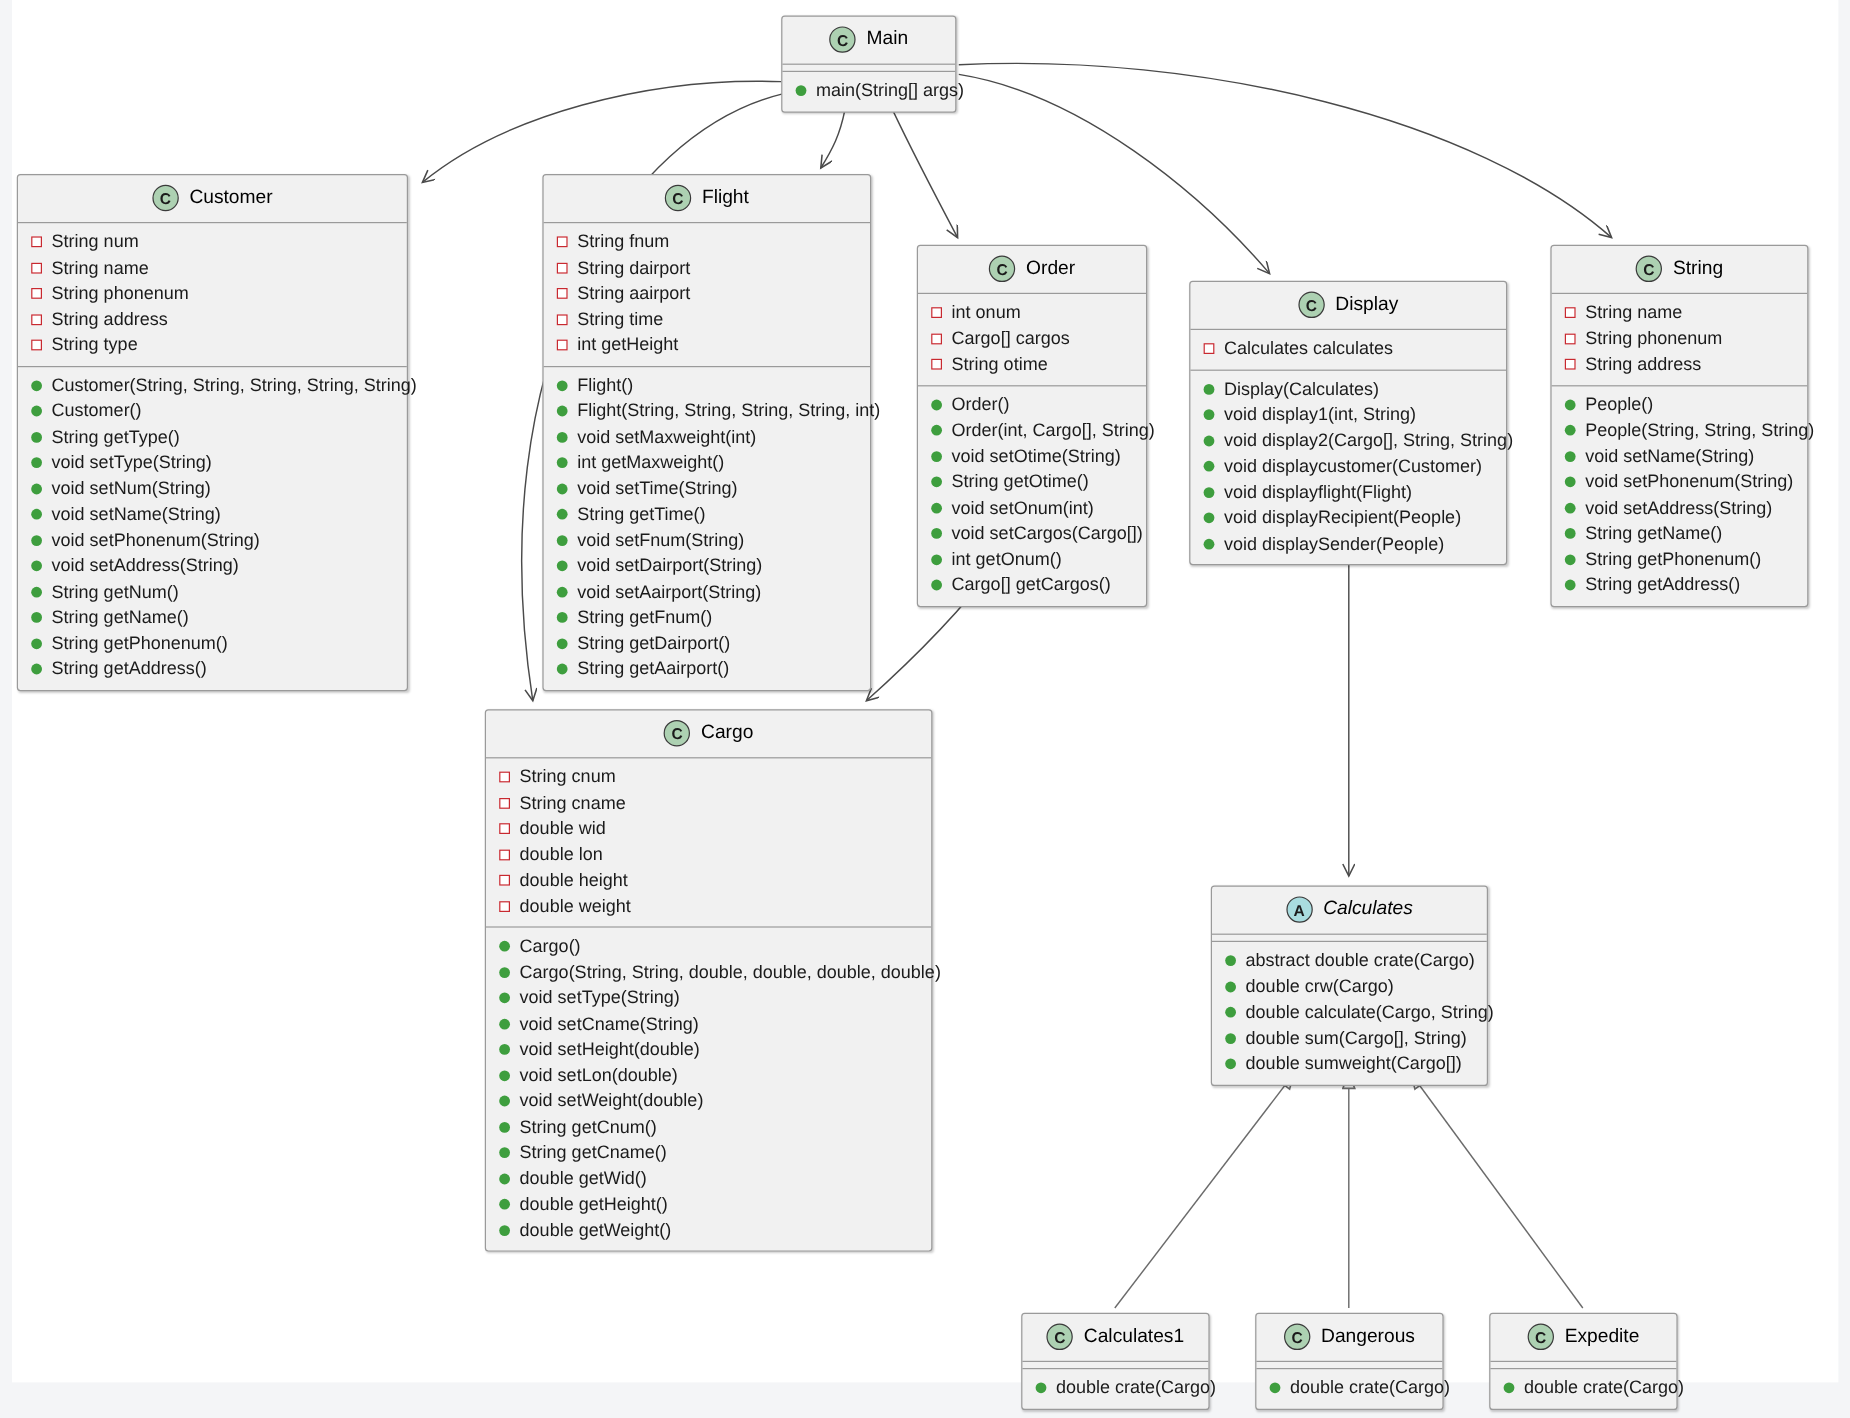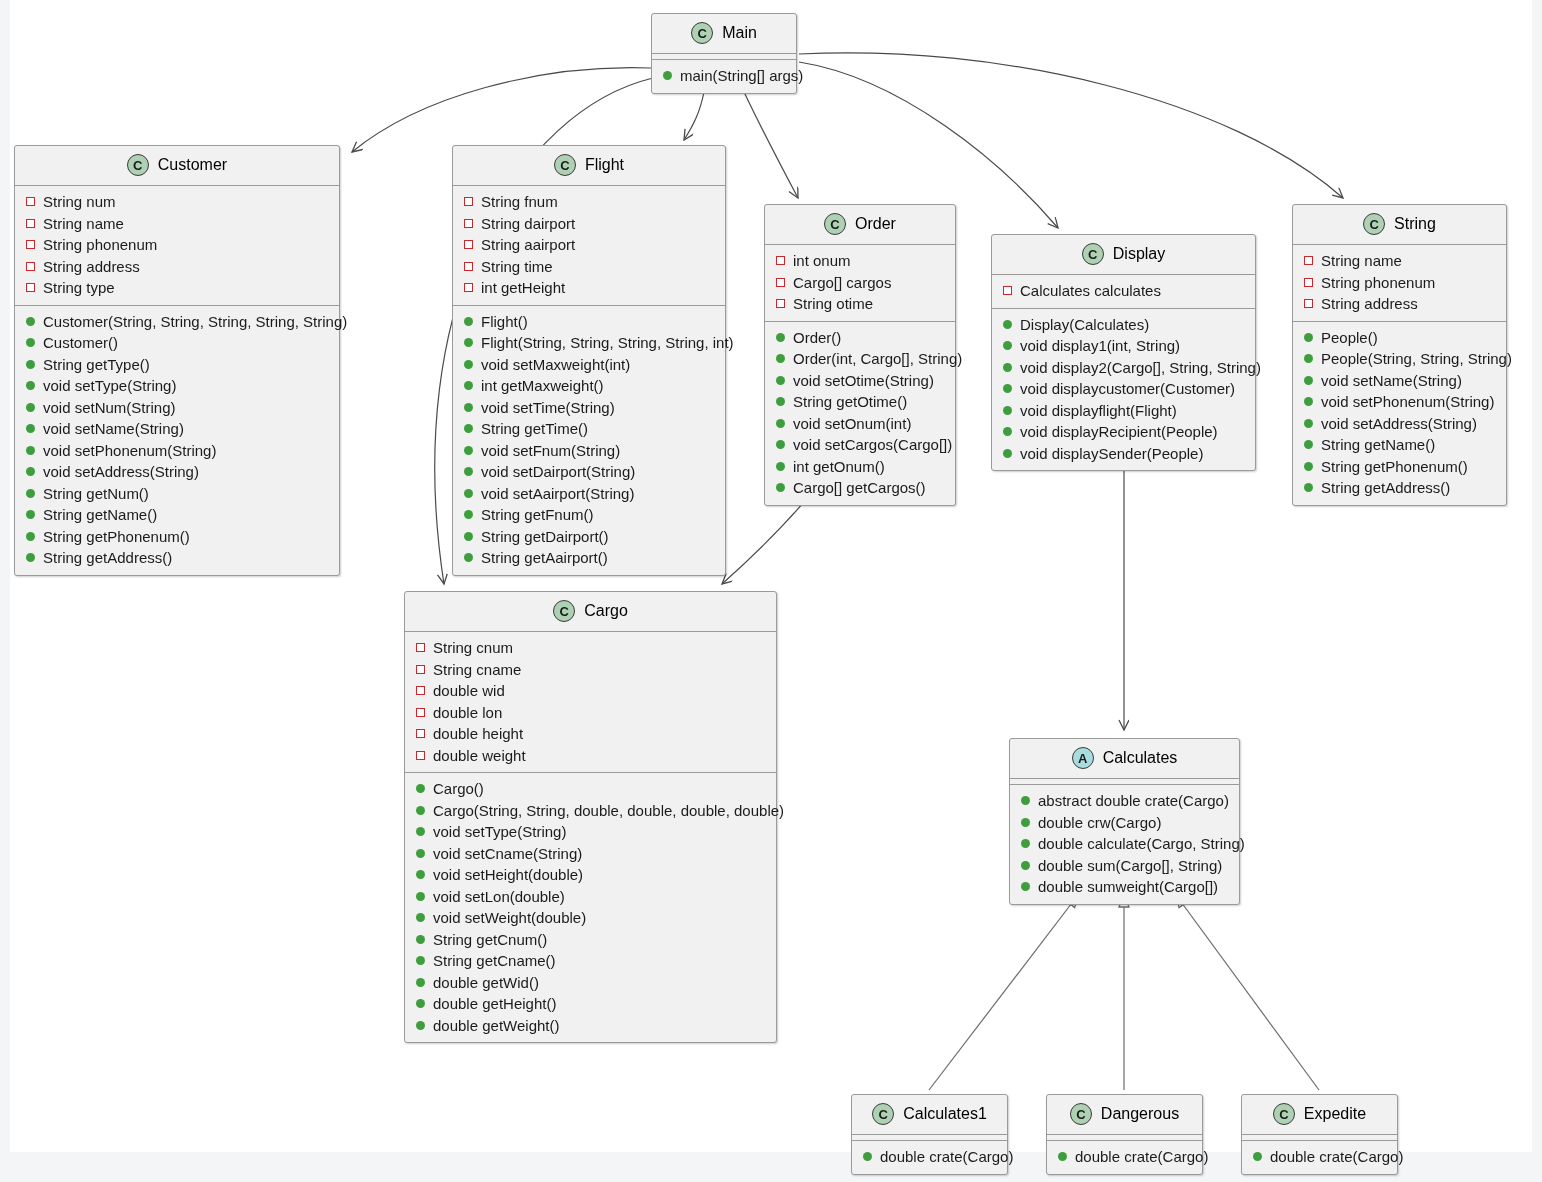--- a/index.html
+++ b/index.html
@@ -68,21 +68,21 @@
     line-height: 1;
   }
   .badge.abstract {
     background: #A9DCDF;
   }
   .cls-title {
     font-size: 16px;
     color: #000000;
     white-space: nowrap;
   }
-  .cls-title.italic { }
+  .cls-title.italic { font-style: italic; }
   .section {
     padding: 5px 0 6px 0;
   }
   .section + .section {
     border-top: 1px solid #9a9a9a;
   }
   .section.empty {
     padding: 0;
     height: 5px;
   }

